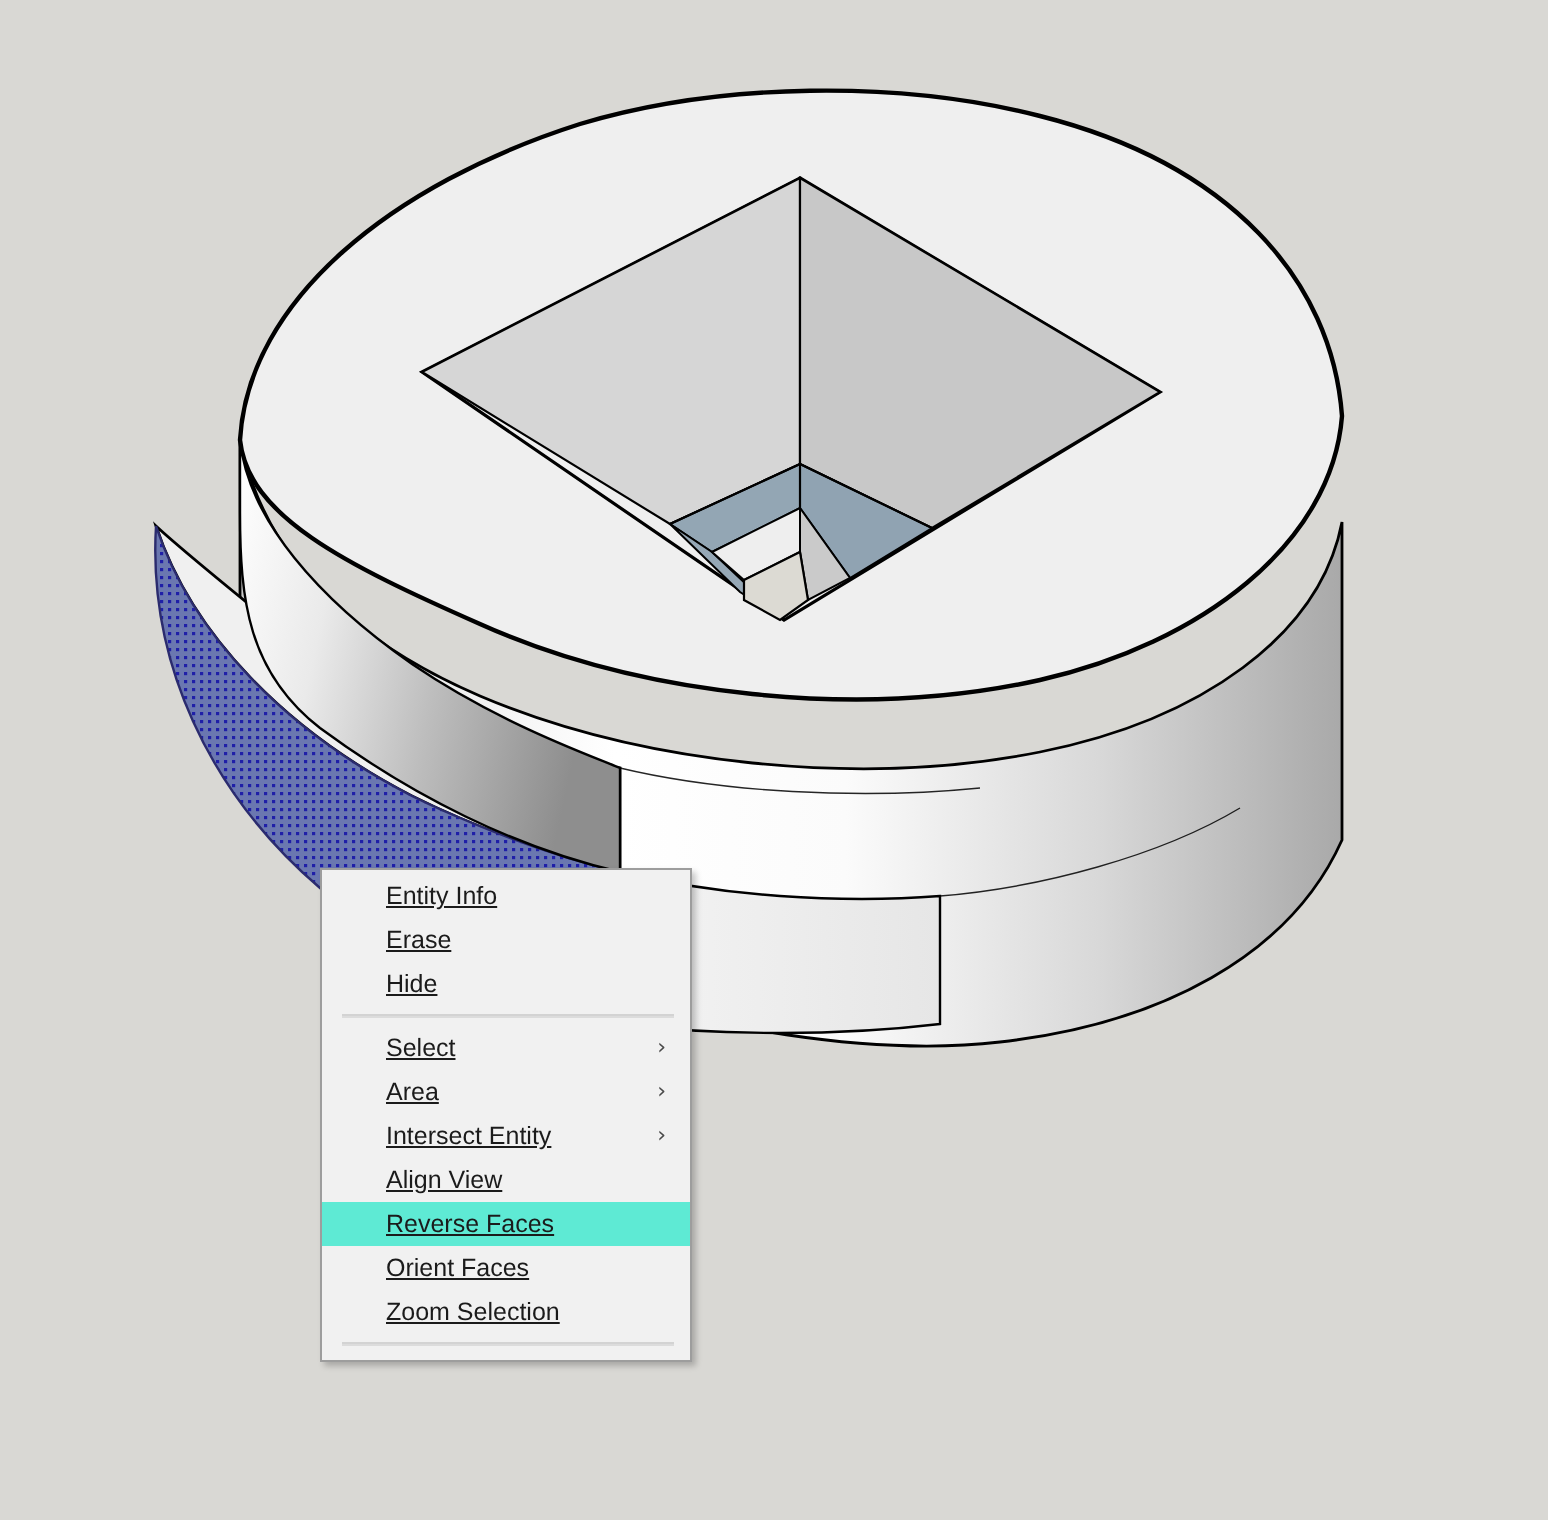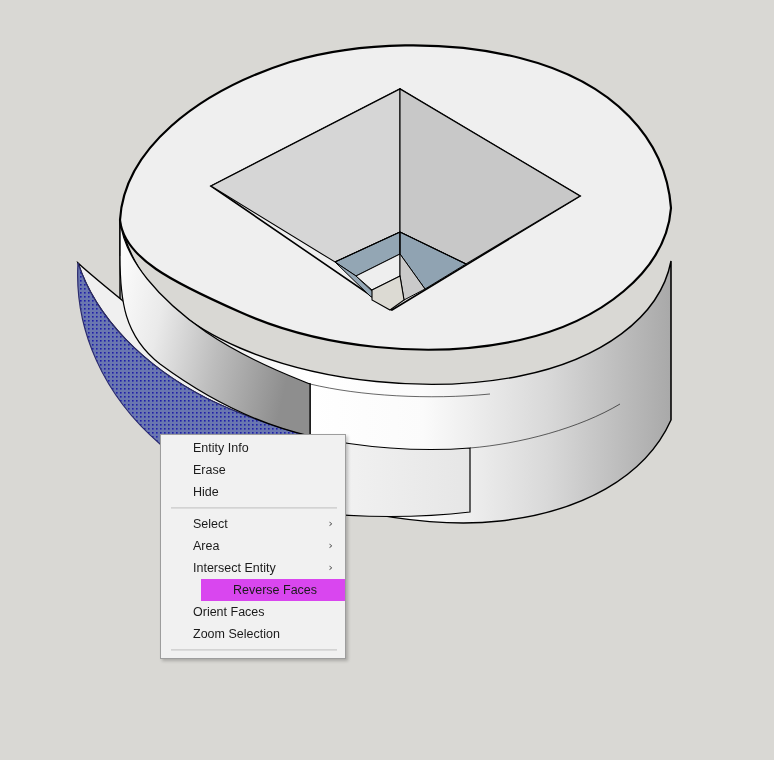--- a/index.html
+++ b/index.html
@@ -38,24 +38,24 @@
   }
   .menu-item {
     position: relative;
     height: 22px;
     line-height: 22px;
     padding: 0 10px 0 32px;
     font-size: 12.5px;
     color: #1b1b1b;
     white-space: nowrap;
     cursor: default;
+    text-decoration: underline;
   }
   .menu-item.selected {
-    background: #d946ef;
-    margin-left: 40px;
+    background: #5eead4;
   }
   .menu-sep {
     height: 1px;
     margin: 4px 8px 4px 10px;
     background: #dcdcdc;
     border-top: 1px solid #d3d3d3;
     font-size: 0;
     line-height: 0;
   }
   .submenu-arrow {
@@ -188,20 +188,23 @@
       <span class="submenu-arrow">›</span>
     </div>
     <div class="menu-item">
       <span>Area</span>
       <span class="submenu-arrow">›</span>
     </div>
     <div class="menu-item">
       <span>Intersect Entity</span>
       <span class="submenu-arrow">›</span>
     </div>
+    <div class="menu-item">
+      <span>Align View</span>
+    </div>
     <div class="menu-item selected">
       <span>Reverse Faces</span>
     </div>
     <div class="menu-item">
       <span>Orient Faces</span>
     </div>
     <div class="menu-item">
       <span>Zoom Selection</span>
     </div>
 

